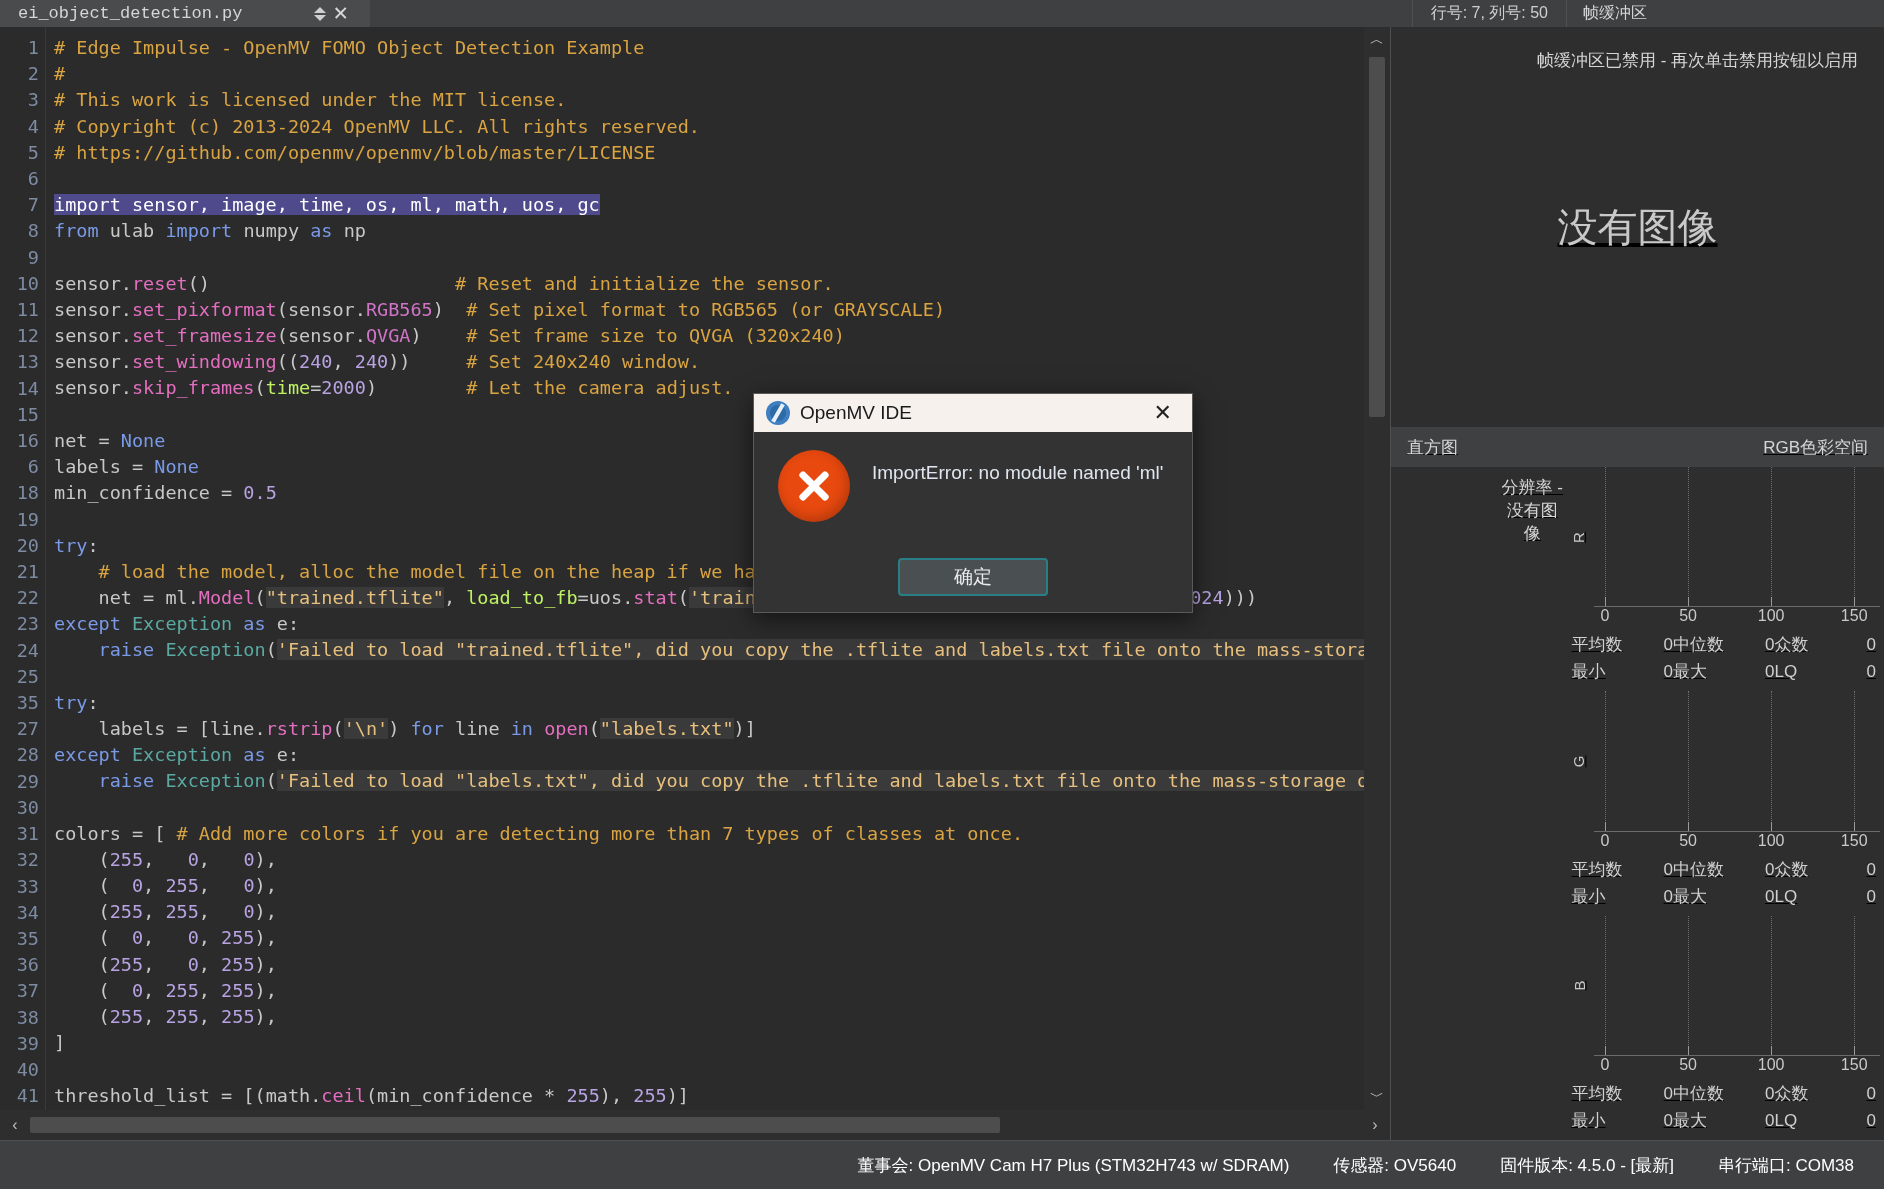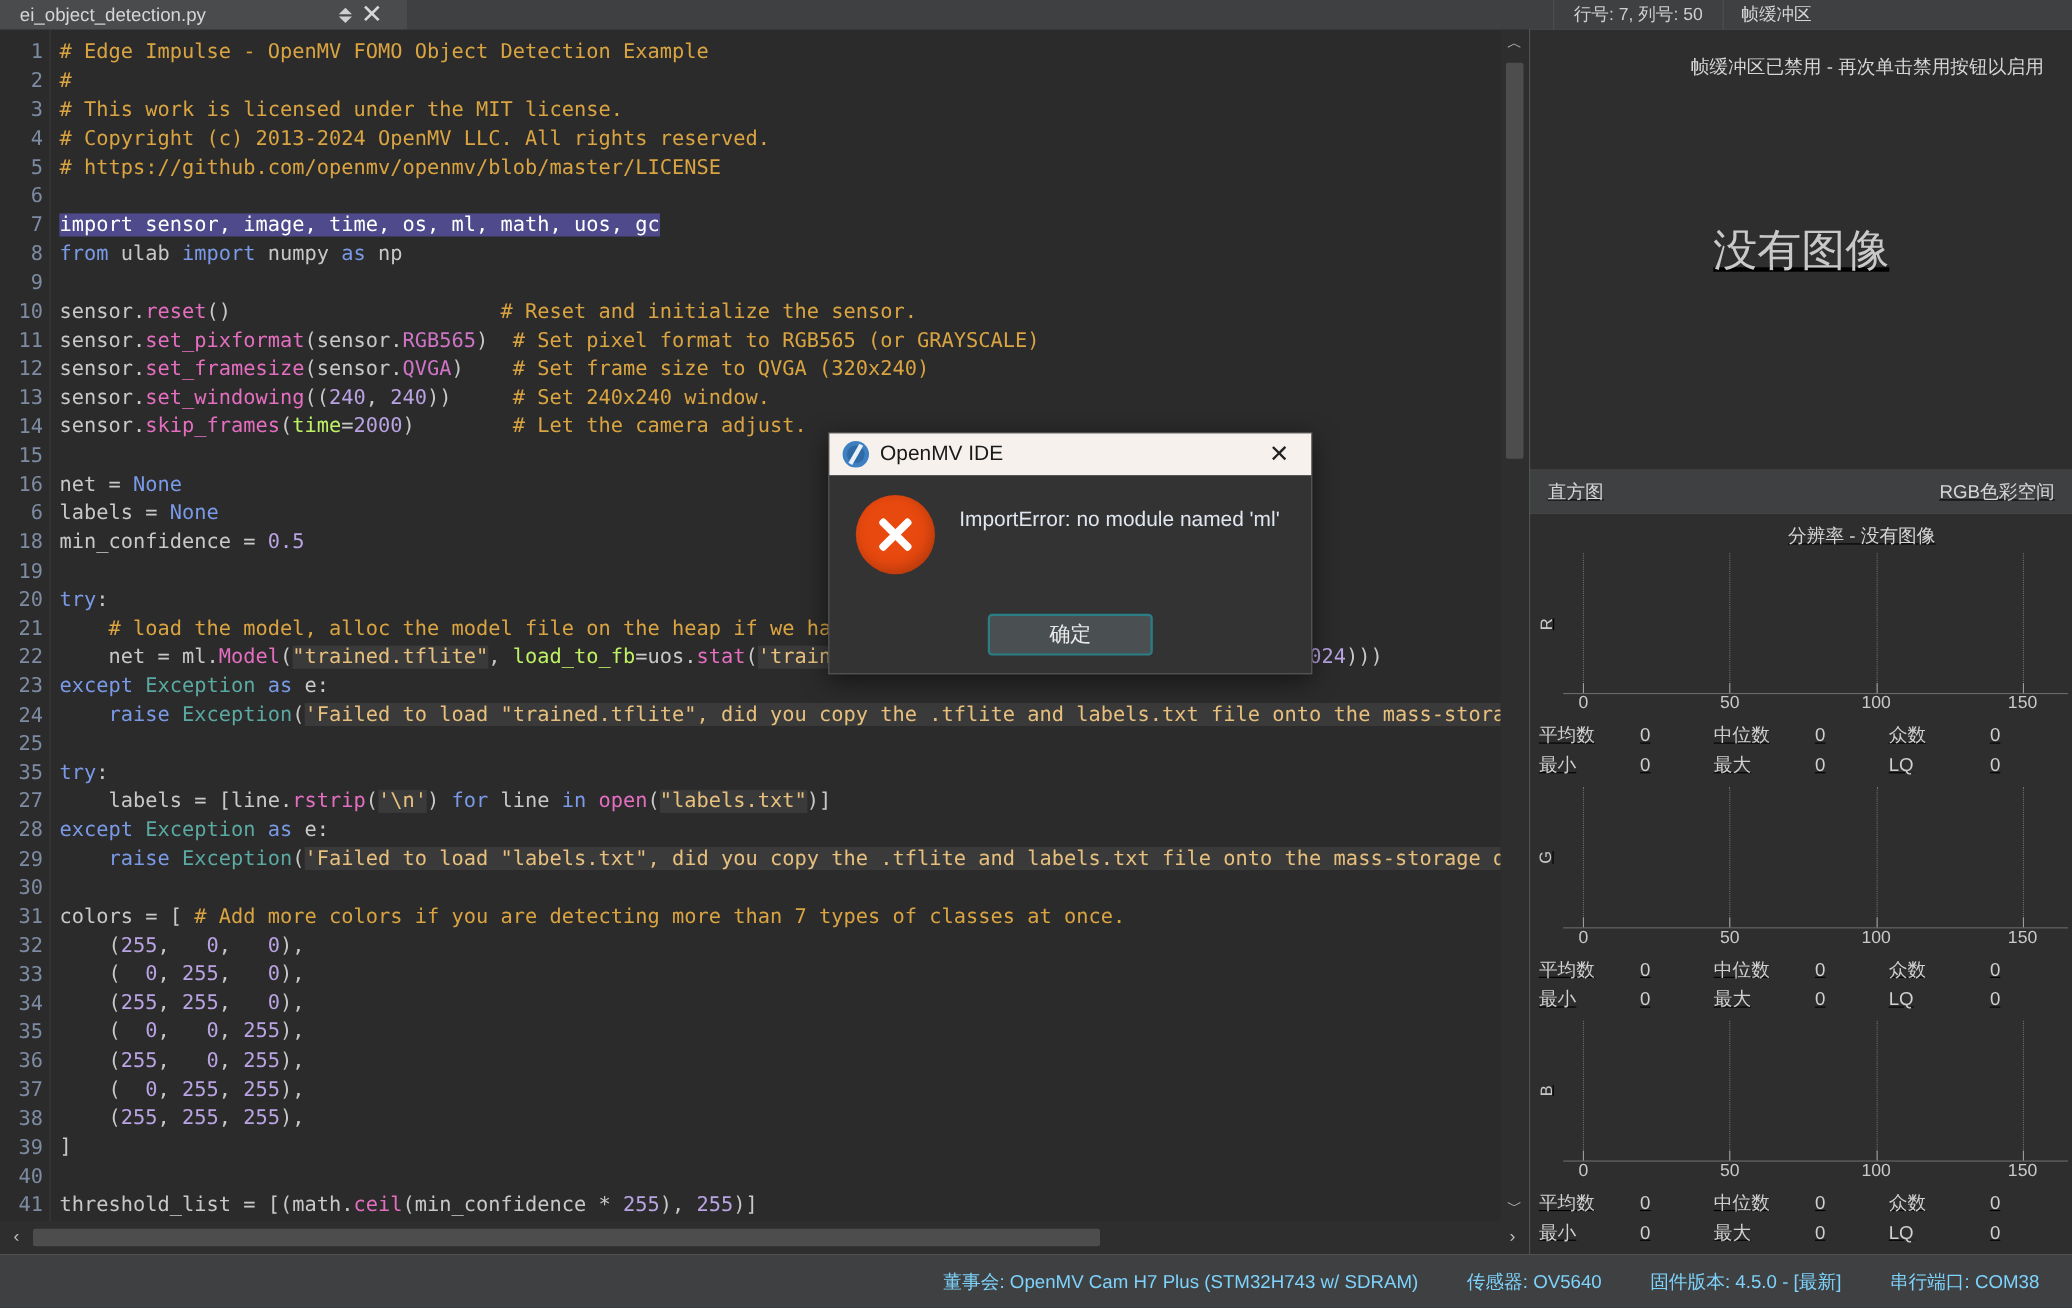--- a/index.html
+++ b/index.html
@@ -9,21 +9,21 @@
     font-family: "Liberation Sans", sans-serif;
     overflow: hidden;
   }
   #app { position: relative; width: 1884px; height: 1189px; display: flex; flex-direction: column; }
 
   
   .topbar { height: 27px; display:flex; align-items:stretch; background:#3f4042; flex:0 0 auto; }
   .tab-file {
     display:flex; align-items:center; 
     padding: 0 14px 0 18px; background:#4a4b4d; color:#d6d6d6;
-    font-size: 17px; min-width: 370px;
+    font-size: 17px; min-width: 370px; font-family: Liberation Mono, monospace;
   }
   .tab-file .fname { flex:1; }
   .spin-icon { display:flex; flex-direction:column; gap:2px; align-items:center; color:#cfcfcf; }
   .spin-icon i { width:0;height:0;border-left:6px solid transparent;border-right:6px solid transparent; }
   .spin-icon i.up { border-bottom:6px solid #cfcfcf; }
   .spin-icon i.dn { border-top:6px solid #cfcfcf; }
   .x-close { color:#d8d8d8; font-size:24px; line-height:1; padding:0 8px; cursor:pointer; font-weight:300;}
   .topbar-spacer { flex:1; background:#3f4042; }
   .lc-indicator { display:flex;align-items:center; padding:0 18px; color:#cfcfcf; font-size:16px;
                   background:#3f4042; border-left:1px solid #4f5052; }
@@ -67,21 +67,21 @@
   .hbar .track { flex:1; height:16px; background:#2e2e2e; position:relative; }
   .hbar .thumb { position:absolute; left:0; top:0; height:16px; width:970px; background:#4d4d4d; border-radius:2px;}
 
   
   .right { width:494px; background:#737373; display:flex; flex-direction:column; border-left:1px solid #4f5052;text-decoration:underline; }
   .fb-view { height:400px; background:#2e2e2e; position:relative; display:flex;align-items:center;justify-content:center; }
   .fb-msg { position:absolute; top:22px; left:0; right:0; text-align:center; color:#d6d6d6; font-size:17px; white-space:nowrap; padding-left:120px;}
   .fb-noimg { color:#c9c9c9; font-size:40px; }
   .hist-head { height:40px; background:#3f4042; display:flex; align-items:center; justify-content:space-between;
                padding: 0 16px; color:#d6d6d6; font-size:17px; }
-  .hist-body { flex:1; background:#2e2e2e; display:flex; flex-direction:column; }
+  .hist-body { flex:1; background:#2e2e2e; display:flex; flex-direction:row; }
   .hist-res { text-align:center; color:#d6d6d6; font-size:17px; padding:9px 0 4px 0; padding-left:110px;}
   .chan { flex:1; display:flex; flex-direction:column; padding:0 0 2px 0; }
   .chan-main { flex:1; display:flex; }
   .chan-label { width:30px; display:flex; align-items:center; justify-content:center; color:#c9c9c9; font-size:15px;}
   .chan-label span { transform: rotate(-90deg); }
   .plot { flex:1; position:relative; margin-right:4px; border-bottom:1px solid #6a6a6a; }
   .plot .gl { position:absolute; top:0; bottom:0; width:0; border-left:1px dotted #6e6e6e; }
   .plot .tick { position:absolute; bottom:0; width:0; height:9px; border-left:1px solid #9a9a9a; }
   .axis { display:flex; margin-left:30px; margin-right:4px; position:relative; height:22px; }
   .axis .t { position:absolute; color:#c9c9c9; font-size:16px; transform:translateX(-50%); top:0;}
@@ -90,21 +90,21 @@
   .scell { display:flex; flex:1; }
   .scell .k { width:92px; }
   .scell .v { }
 
   
   .bottom { height:49px; display:flex; align-items:stretch; background:#3f4042; flex:0 0 auto; border-top:1px solid #4f5052; }
   .btabs { display:flex; align-items:center; gap:32px; padding:0 22px 0 28px; color:#d0d0d0; font-size:17px;
            border-right:1px solid #4f5052; border-left:2px solid #5a5a5a; }
   .btabs div { cursor:pointer; }
   .bstatus { flex:1; display:flex; align-items:center; justify-content:flex-end; gap:44px; padding-right:30px;
-             color:#7dd3fc; font-size:17px; }
+             color:#ffffff; font-size:17px; }
 
   
   .overlay { position:absolute; inset:0; pointer-events:none; }
   .dlg {
     position:absolute; left:753px; top:393px; width:440px; height:220px;
     background:#333333; border:1px solid #5a5a5a; box-shadow:0 6px 22px rgba(0,0,0,.55);
     pointer-events:auto; display:flex; flex-direction:column;
   }
   .dlg-title { height:38px; background:#f6f1ec; display:flex; align-items:center; gap:10px; padding:0 10px 0 12px; }
   .dlg-title .t { flex:1; color:#1a1a1a; font-size:19px; }

